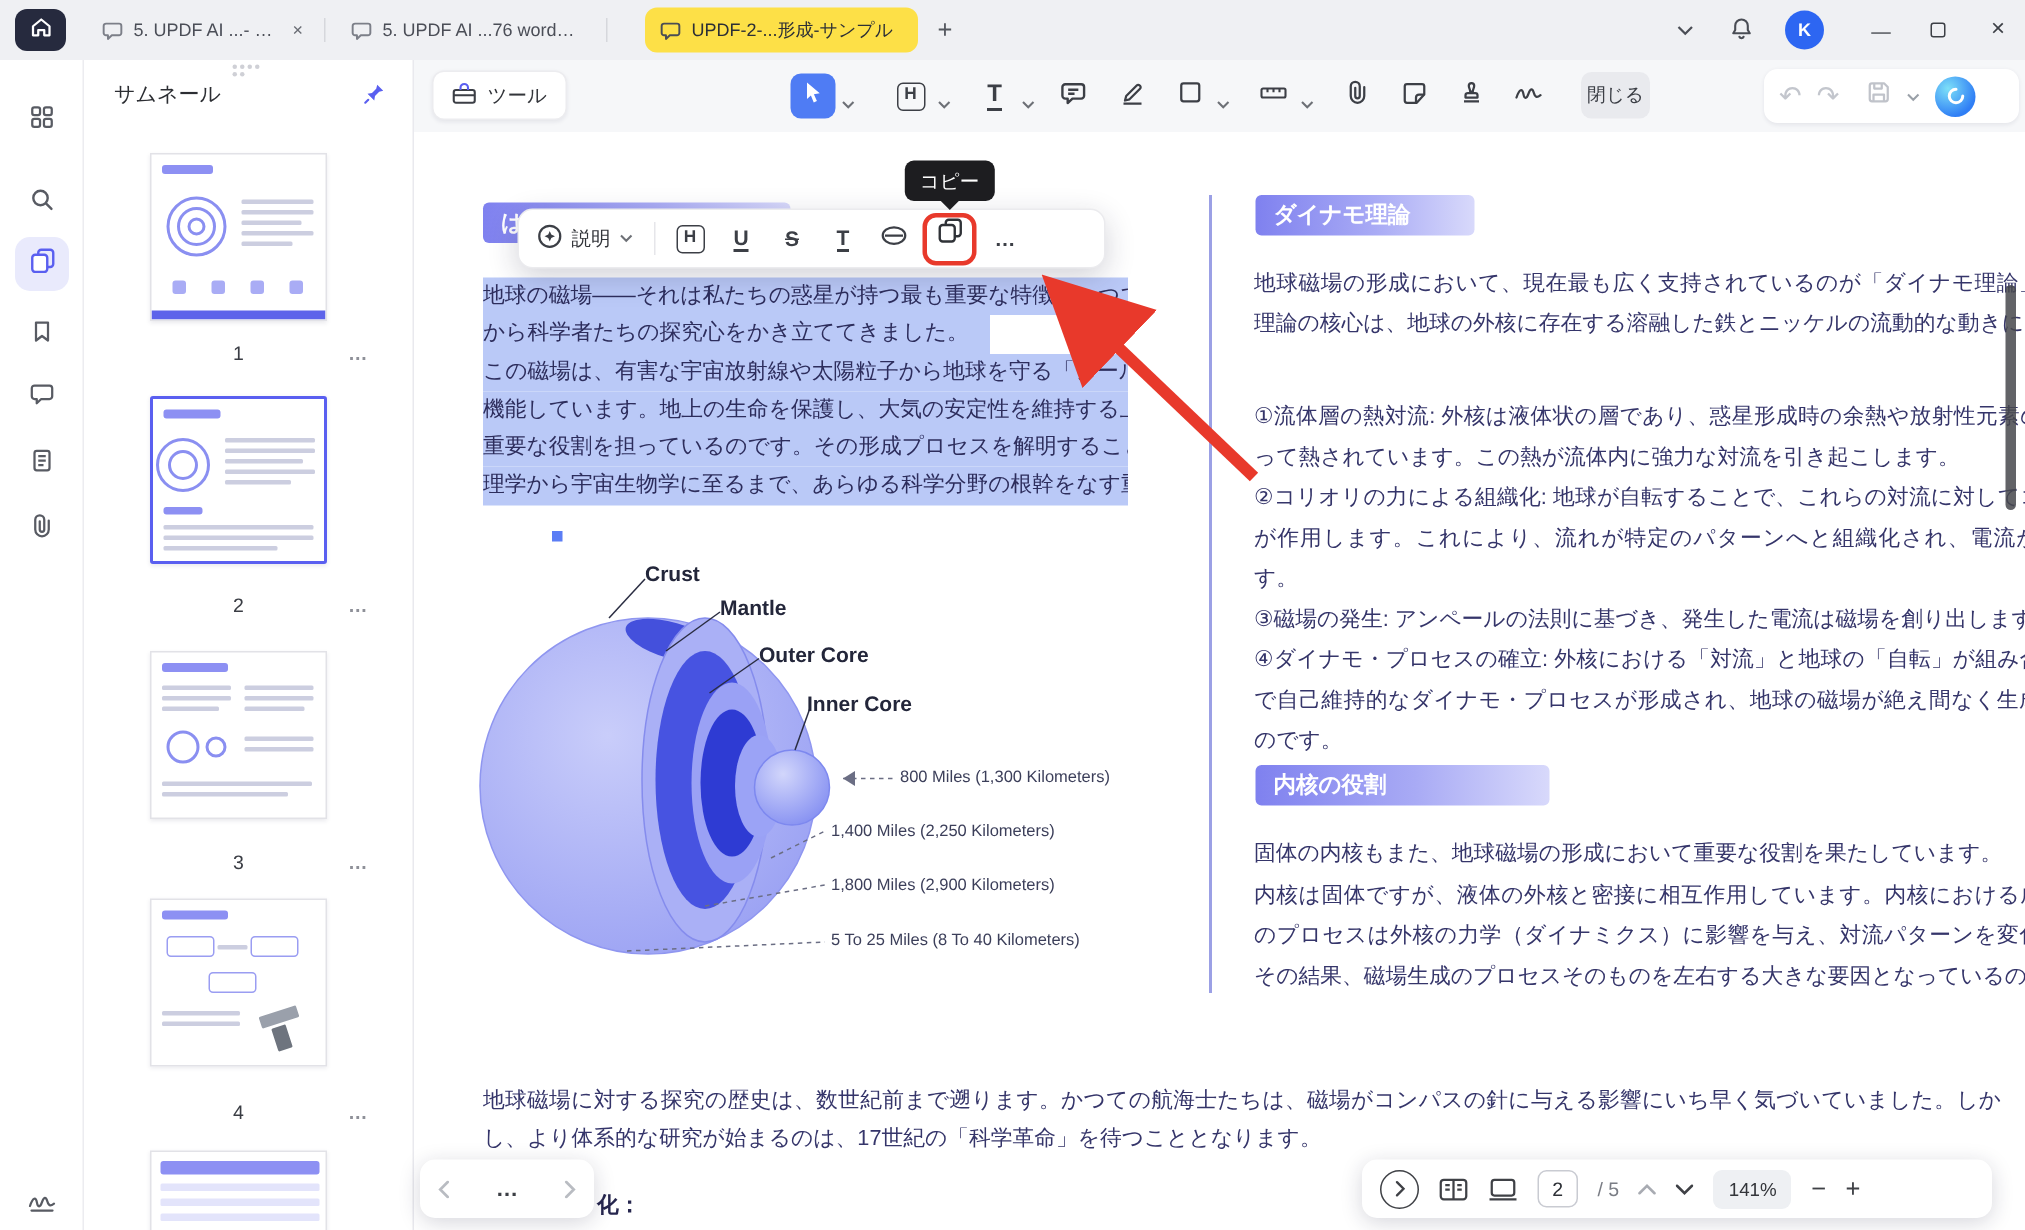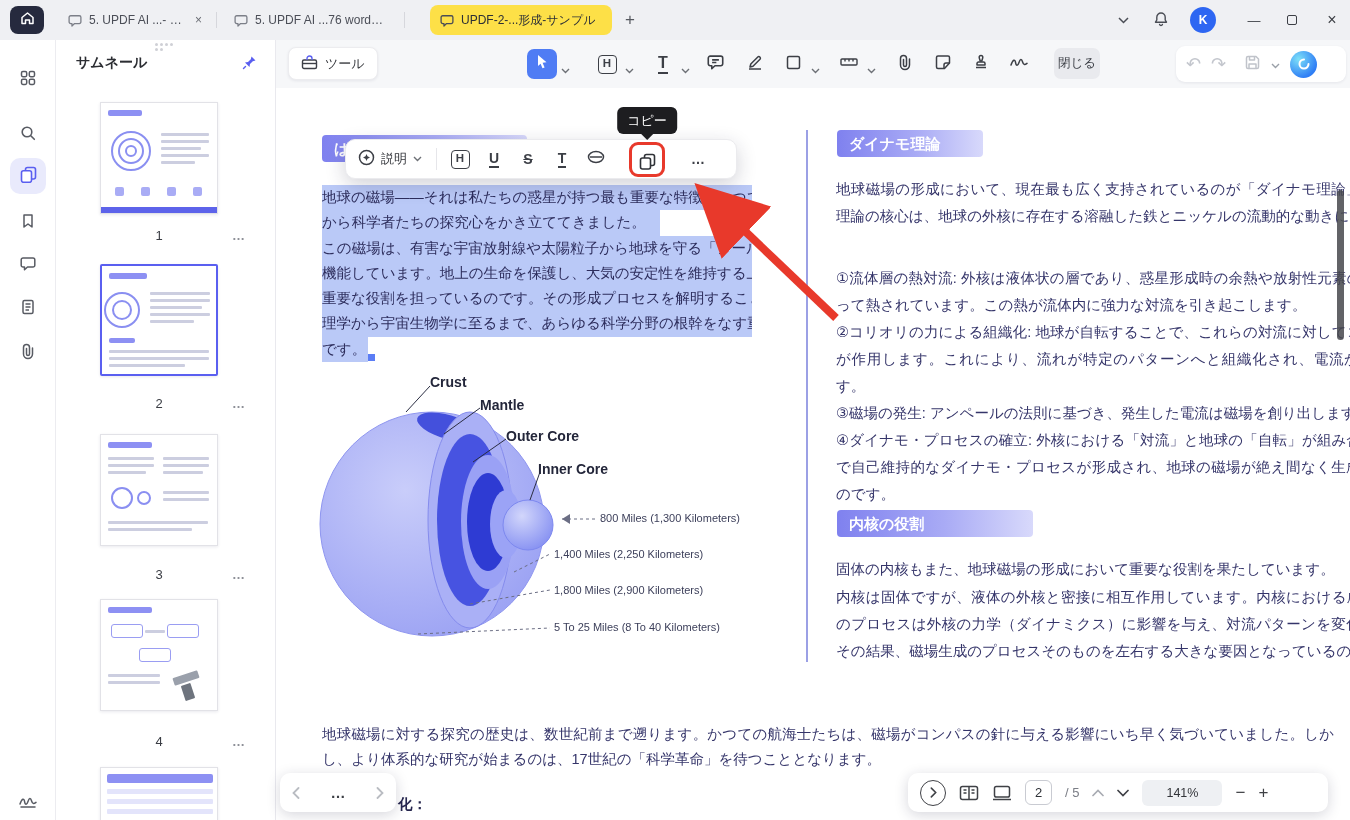--- a/index.html
+++ b/index.html
@@ -15,21 +15,21 @@
 .vsep{position:absolute;top:12px;width:1px;height:16px;background:#d6d7dc}
 .tbicon{display:flex;align-items:center;justify-content:center}
 .winbtn{position:absolute;top:0;height:40px;width:36px;display:flex;align-items:center;justify-content:center;color:#3c3f45;font-size:13px}
 .avatar{position:absolute;left:1190px;top:7px;width:26px;height:26px;border-radius:50%;background:#2d66f2;color:#fff;font-size:12px;font-weight:bold;display:flex;align-items:center;justify-content:center}
 
 .rail{position:absolute;left:0;top:40px;width:56px;height:780px;background:#fff;border-right:1px solid #ececf0}
 .railbtn{position:absolute;left:12px;width:32px;height:32px;display:flex;align-items:center;justify-content:center}
 .railbtn.active{left:10px;width:36px;height:36px;background:#e9eafc;border-radius:10px}
 
 .thumbs{position:absolute;left:56px;top:40px;width:220px;height:780px;background:#fff;border-right:1px solid #e9e9ee;overflow:hidden}
-.panel-title{position:absolute;left:20px;top:14px;font-size:14px;font-weight:bold;color:#2c2e33}
+.panel-title{position:absolute;left:20px;top:14px;font-size:14px;font-weight:normal;color:#2c2e33}
 .draghandle{position:absolute;left:99px;top:3px;width:22px;display:flex;flex-wrap:wrap;gap:2px}
 .draghandle i{width:3px;height:3px;border-radius:50%;background:#cfd0d6}
 .thumb{position:absolute;left:44px;width:118px;height:112px;background:#fff;border:1px solid #e2e2e7;box-shadow:0 1px 3px rgba(40,40,80,.10);overflow:hidden}
 .thumb.active{border:2px solid #5a5ff0;border-radius:2px}
 .pagenum{position:absolute;left:44px;width:118px;text-align:center;font-size:13px;color:#3a3d44}
 .rowdots{position:absolute;left:176px;font-size:13px;color:#8e9098;font-weight:bold}
 .t-chip{position:absolute;background:#8d90f3;border-radius:2px;height:6px}
 .t-ring{position:absolute;border:2px solid #8a8ff1;border-radius:50%}
 .t-bar{position:absolute;height:3px;background:#ccceе0;background:#cccee0;border-radius:1px}
 .t-barp{position:absolute;height:5px;background:#e3e4fb;border-radius:1px}
@@ -63,30 +63,30 @@
 .divider{position:absolute;left:806px;top:130px;width:2px;height:532px;background:#8a8fe0;opacity:.85}
 .diagram{position:absolute;left:318px;top:372px;width:440px;height:300px}
 .dlabel{position:absolute;font-size:14px;font-weight:bold;color:#23263a}
 .dmeas{position:absolute;font-size:11px;color:#3c3f5a}
 .scrollthumb{position:absolute;left:1337px;top:190px;width:7px;height:150px;background:#47484c;border-radius:4px;opacity:.85}
 
 .seltoolbar{position:absolute;left:345px;top:139px;width:392px;height:40px;background:#fff;border:1px solid #ebebee;border-radius:10px;box-shadow:0 6px 20px rgba(30,30,60,.20);display:flex;align-items:center;padding:0 12px;z-index:15}
 .stgroup{display:flex;align-items:center;gap:6px;font-size:13px;color:#33353a;margin-right:8px}
 .stsep{width:1px;height:22px;background:#e6e6ea;margin:0 6px}
 .sticon{width:30px;height:30px;display:flex;align-items:center;justify-content:center;margin:0 2px;border-radius:6px}
-.copybtn{width:36px;height:35px;border:3px solid #e8392b;border-radius:9px;display:flex;align-items:flex-end;justify-content:center;position:relative;margin:0 16px}
+.copybtn{width:36px;height:35px;border:3px solid #e8392b;border-radius:9px;display:flex;align-items:flex-start;justify-content:center;position:relative;margin:0 2px}
 .tooltip{position:absolute;bottom:calc(100% + 11px);left:50%;transform:translateX(-50%);height:27px;padding:0 10px;background:#1d1d20;color:#fff;font-size:13px;line-height:27px;border-radius:6px;white-space:nowrap;z-index:17}
 .tooltip:after{content:"";position:absolute;left:50%;bottom:-6px;margin-left:-6px;border:6px solid transparent;border-top-color:#1d1d20;border-bottom:none}
 .redarrow{position:absolute;left:668px;top:172px;z-index:18}
 .selhandle{position:absolute;left:368px;top:354px;width:7px;height:7px;background:#5b7df5;z-index:3}
 
 .floatbar{position:absolute;top:773px;height:39px;background:#fff;border-radius:10px;box-shadow:0 3px 14px rgba(30,30,60,.18);display:flex;align-items:center;z-index:20}
 .fbicon{display:flex;align-items:center;justify-content:center}
 .pageinput{width:27px;height:25px;border:1.3px solid #c9cbd2;border-radius:6px;background:#fff;font-size:13px;color:#2e3137;display:flex;align-items:center;justify-content:center}
-.zoombox{height:26px;background:#eef0f3;border-radius:6px;padding:0 24px;font-size:12.5px;color:#33353a;display:flex;align-items:center}
+.zoombox{height:26px;background:#eef0f3;border-radius:6px;padding:0 10px;font-size:12.5px;color:#33353a;display:flex;align-items:center}
 .circbtn{width:26px;height:26px;border:1.6px solid #3f4146;border-radius:50%;display:flex;align-items:center;justify-content:center}
 </style>
 </head>
 <body>
 
 <div class="app">
 
   <div class="titlebar">
     <div class="homebtn">
       <span>
@@ -417,21 +417,20 @@
     <span>はじめに</span>
   </div>
 
   <div class="selblock">
     <div class="selline"><span style="width:430px">地球の磁場——それは私たちの惑星が持つ最も重要な特徴の一つであり、古く</span></div>
     <div class="selline"><span style="width:338px">から科学者たちの探究心をかき立ててきました。</span></div>
     <div class="selline"><span style="width:430px">この磁場は、有害な宇宙放射線や太陽粒子から地球を守る「シールド」として</span></div>
     <div class="selline"><span style="width:430px">機能しています。地上の生命を保護し、大気の安定性を維持する上で、極めて</span></div>
     <div class="selline"><span style="width:430px">重要な役割を担っているのです。その形成プロセスを解明することは、地球物</span></div>
     <div class="selline"><span style="width:430px">理学から宇宙生物学に至るまで、あらゆる科学分野の根幹をなす重要なテーマ</span></div>
-    <div class="selline"><span style="width:46px">です。</span></div>
   </div>
   <div class="selhandle"></div>
 
   <div class="diagram">
     <svg width="440" height="300" viewBox="0 0 440 300" style="position:absolute;left:0;top:0">
       <defs>
         <radialGradient id="sph" cx="38%" cy="35%" r="75%">
           <stop offset="0%" stop-color="#c9cdfa"></stop>
             <stop offset="100%" stop-color="#99a0f3"></stop>
         </radialGradient>

